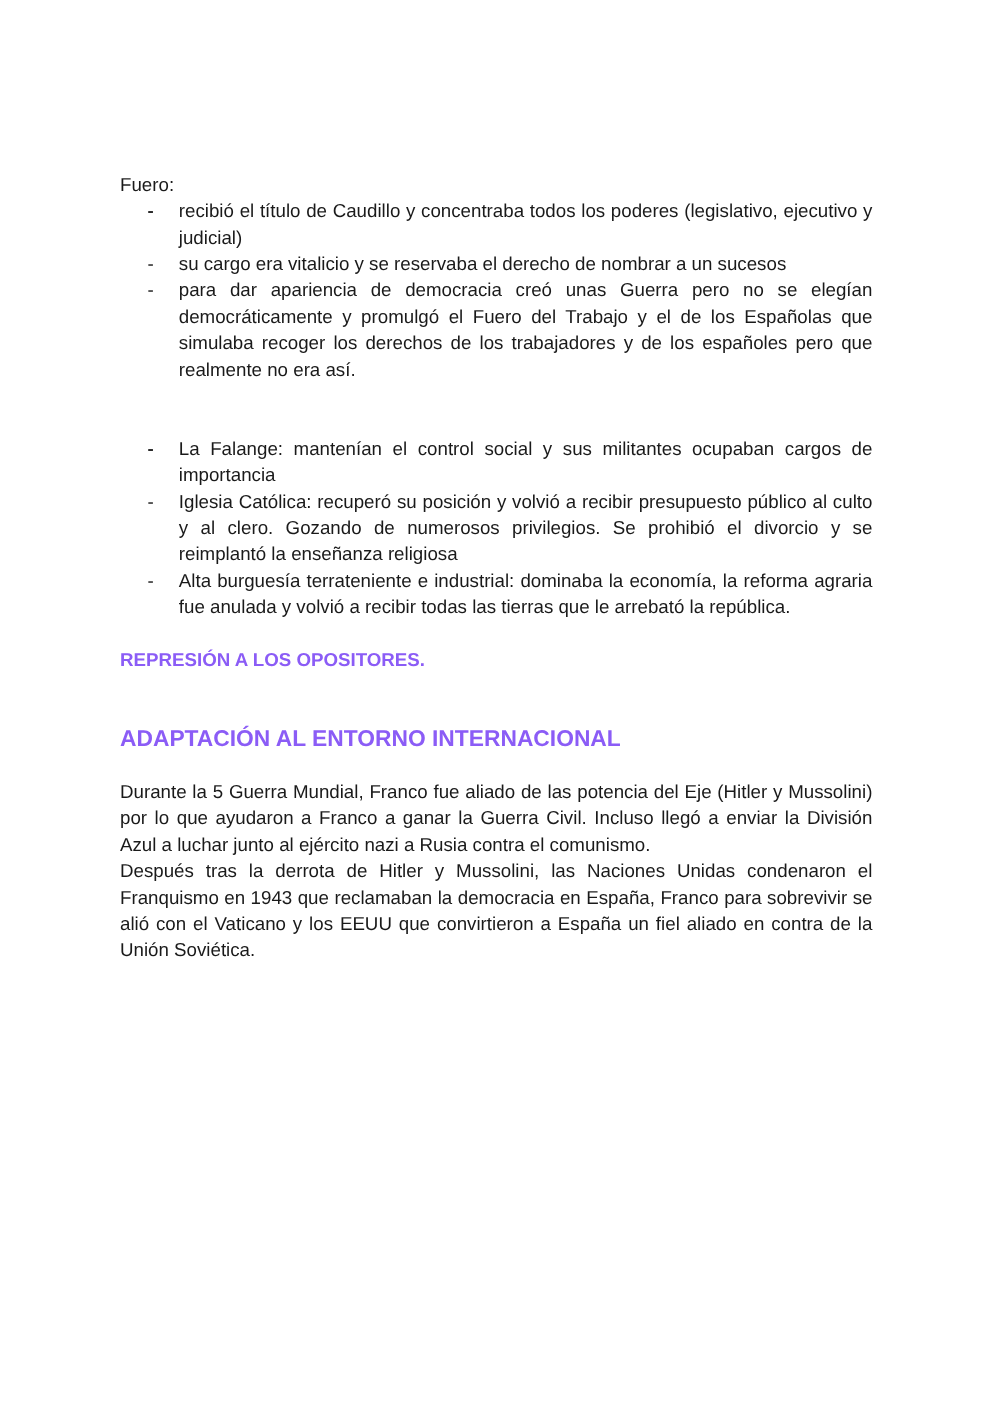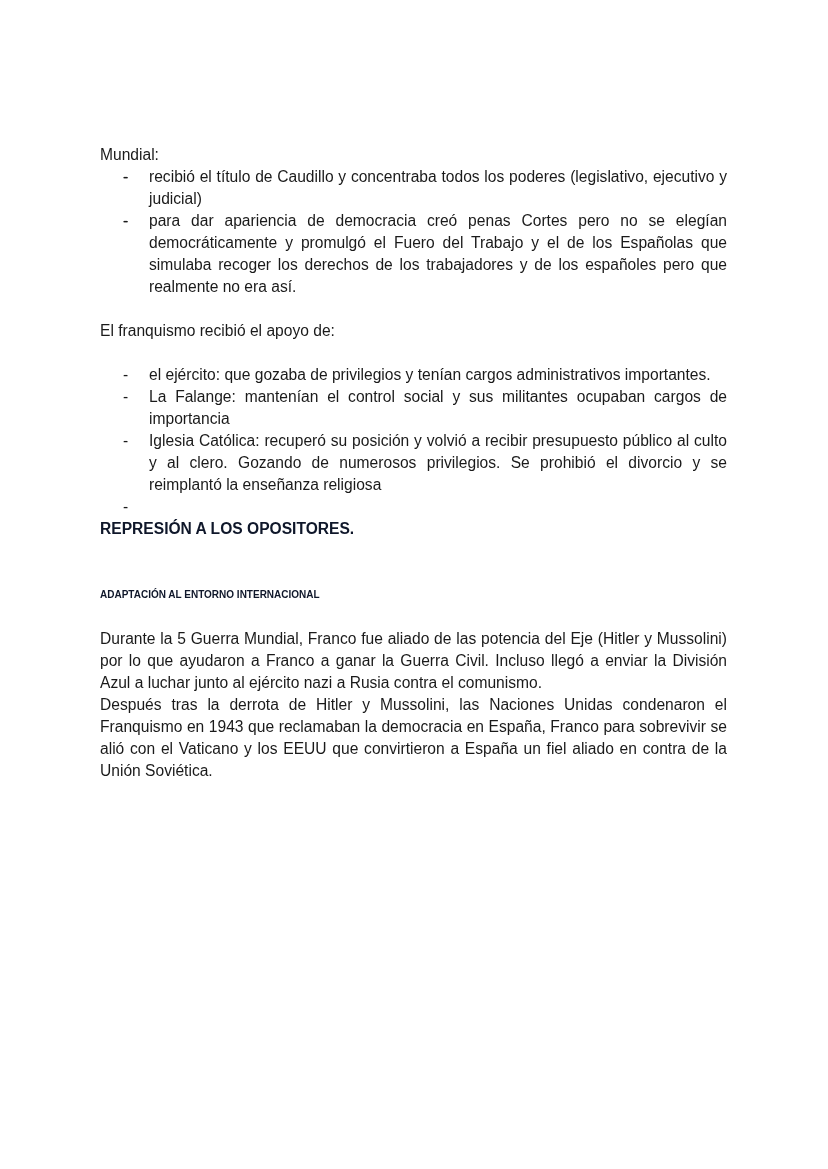--- a/index.html
+++ b/index.html
@@ -7,43 +7,42 @@
     .page {
       position: absolute; left: 100px; top: 144px; width: 627px;
       font-family: "Liberation Sans", sans-serif; font-size: 15.6px;
       color: #1a1a1a; line-height: 22px;
     }
     p { margin: 0; text-align: justify; }
     .gap { height: 22px; }
     ul.dash { list-style: none; margin: 0; padding: 0; }
     ul.dash li { position: relative; padding-left: 49px; text-align: justify; }
     ul.dash li .dash-mark { position: absolute; left: 23px; top: 0; }
-    .heading { color: #0f172a; font-weight: bold; margin: 0; }
+    .heading { color: #8b5cf6; font-weight: bold; margin: 0; }
   </style>
 </head>
 <body>
 
 <div class="page">
-  <p>Mundial:</p>
+  <p>Fuero:</p>
   <ul class="dash">
     <li><span class="dash-mark">-</span></li>
     <li><span class="dash-mark">-</span><span>recibió el título de Caudillo y concentraba todos los poderes (legislativo, ejecutivo y judicial)</span></li>
-    <li><span class="dash-mark">-</span></li>
-    <li><span class="dash-mark">-</span><span>para dar apariencia de democracia creó penas Cortes pero no se elegían democráticamente y promulgó el Fuero del Trabajo y el de los Españolas que simulaba recoger los derechos de los trabajadores y de los españoles pero que realmente no era así.</span></li>
+    <li><span class="dash-mark">-</span><span>su cargo era vitalicio y se reservaba el derecho de nombrar a un sucesos</span></li>
+    <li><span class="dash-mark">-</span><span>para dar apariencia de democracia creó unas Guerra pero no se elegían democráticamente y promulgó el Fuero del Trabajo y el de los Españolas que simulaba recoger los derechos de los trabajadores y de los españoles pero que realmente no era así.</span></li>
   </ul>
   <div class="gap"></div>
-  <p>El franquismo recibió el apoyo de:</p>
   <div class="gap"></div>
   <ul class="dash">
-    <li><span class="dash-mark">-</span><span>el ejército: que gozaba de privilegios y tenían cargos administrativos importantes.</span></li>
+    <li><span class="dash-mark">-</span></li>
     <li><span class="dash-mark">-</span><span>La Falange: mantenían el control social y sus militantes ocupaban cargos de importancia</span></li>
     <li><span class="dash-mark">-</span><span>Iglesia Católica: recuperó su posición y volvió a recibir presupuesto público al culto y al clero. Gozando de numerosos privilegios. Se prohibió el divorcio y se reimplantó la enseñanza religiosa</span></li>
-    <li><span class="dash-mark">-</span></li>
+    <li><span class="dash-mark">-</span><span>Alta burguesía terrateniente e industrial: dominaba la economía, la reforma agraria fue anulada y volvió a recibir todas las tierras que le arrebató la república.</span></li>
   </ul>
   <div class="gap"></div>
   <h2 class="heading" style="font-size:15.6px;">REPRESIÓN A LOS OPOSITORES.</h2>
   <div class="gap"></div>
   <div class="gap"></div>
-  <h2 class="heading" style="font-size:10px;">ADAPTACIÓN AL ENTORNO INTERNACIONAL</h2>
+  <h2 class="heading" style="font-size:19px;">ADAPTACIÓN AL ENTORNO INTERNACIONAL</h2>
   <div class="gap"></div>
   <p>Durante la 5 Guerra Mundial, Franco fue aliado de las potencia del Eje (Hitler y Mussolini) por lo que ayudaron a Franco a ganar  la Guerra Civil. Incluso llegó a enviar la División Azul a luchar junto al ejército nazi a Rusia contra el comunismo.</p>
   <p>Después tras la derrota de Hitler y Mussolini, las Naciones Unidas condenaron el Franquismo en 1943 que reclamaban la democracia en España, Franco para sobrevivir se alió con el Vaticano y los EEUU que convirtieron a España un fiel aliado en contra de la Unión Soviética.</p>
 </div>
 
 </body></html>

